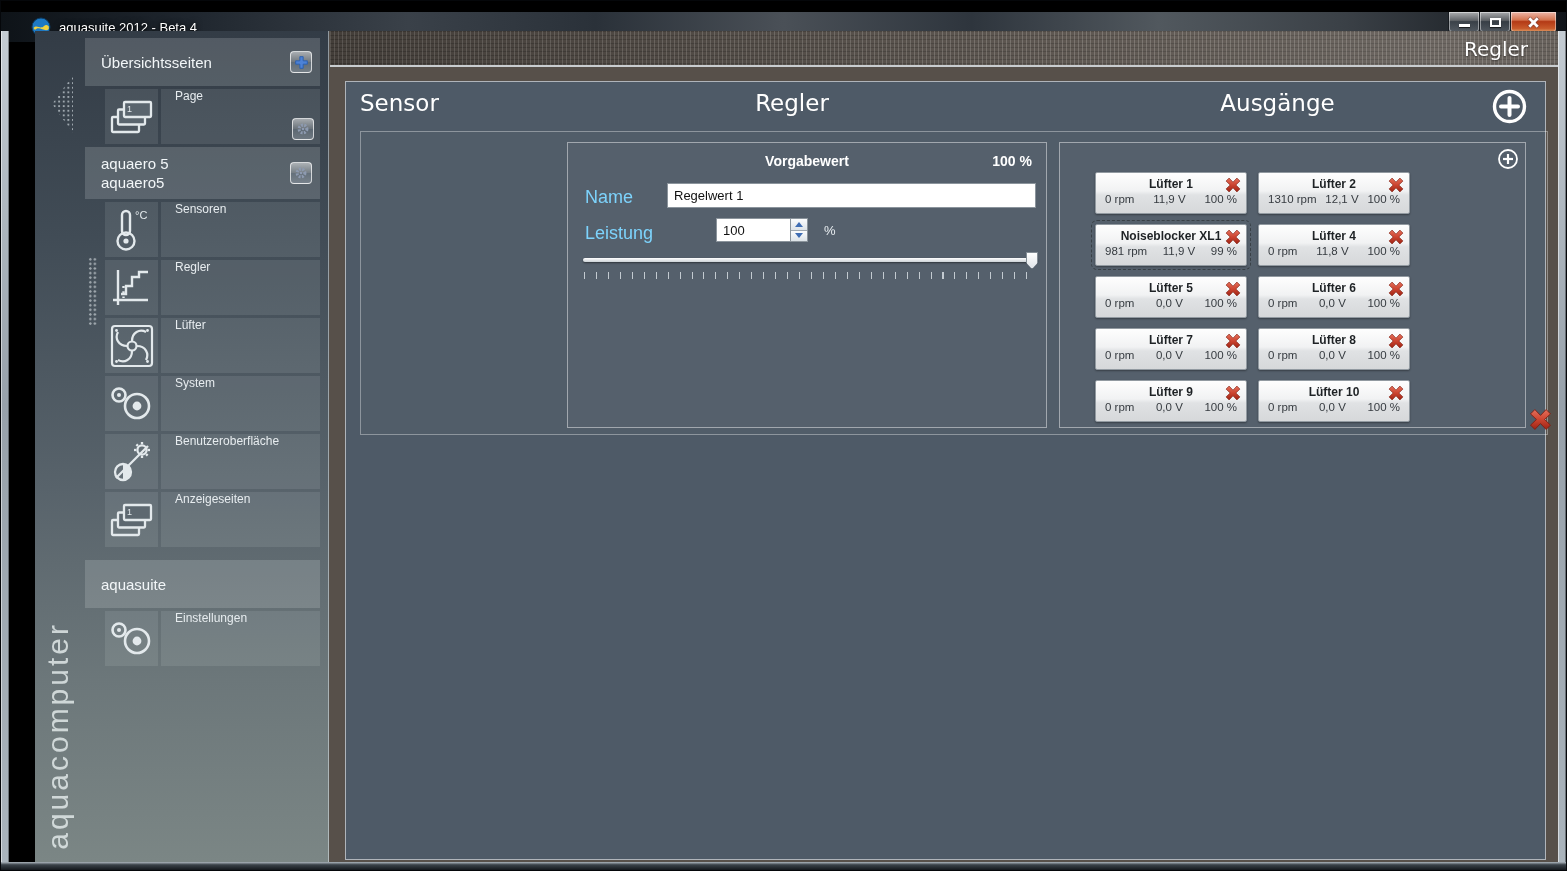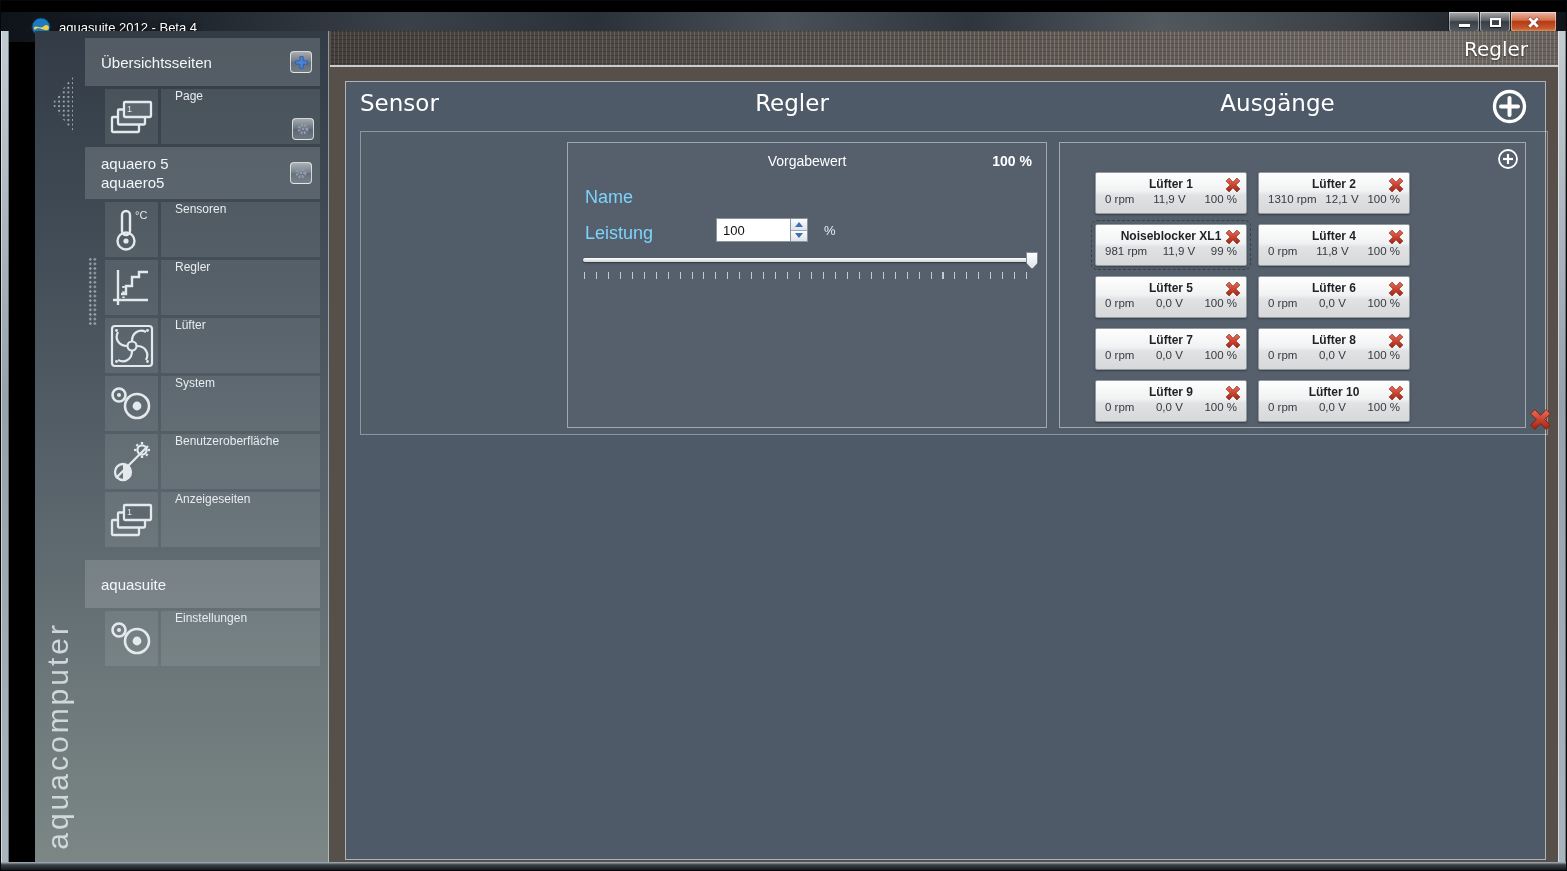--- a/index.html
+++ b/index.html
@@ -65,21 +65,21 @@
   .col-title{position:absolute;top:8px;color:#fff;font-size:23px;font-family:"DejaVu Sans",sans-serif;}
   .col-title.sensor{left:14px;}
   .col-title.regler{left:206px;width:480px;text-align:center;}
   .col-title.outputs{left:698px;width:467px;text-align:center;}
   .big-plus{position:absolute;right:17px;top:6px;width:37px;height:37px;cursor:pointer;}
   .groupbox{position:absolute;left:14px;top:49px;width:1188px;height:304px;
     border:1px solid rgba(255,255,255,.35);background:rgba(255,255,255,.02);}
   .subbox{position:absolute;top:10px;height:286px;border:1px solid rgba(255,255,255,.45);background:rgba(255,255,255,.025);}
   .regler-box{left:206px;width:480px;}
   .ausg-box{left:698px;width:467px;}
-  .preset-title{position:absolute;left:0;right:0;top:10px;text-align:center;color:#fff;font-size:14px;font-weight:normal;}
+  .preset-title{position:absolute;left:0;right:0;top:10px;text-align:center;color:#fff;font-size:14px;font-weight:bold;}
   .preset-current{position:absolute;right:14px;top:10px;color:#fff;font-size:14px;font-weight:bold;}
   .flabel{position:absolute;color:#7dd3fc;font-size:18px;}
   .name-input{position:absolute;left:99px;top:40px;width:369px;height:25px;border:1px solid #8b949c;
     background:#fff;font-size:13px;padding:0 6px;font-family:"Liberation Sans",sans-serif;color:#111;}
   .spin-wrap{position:absolute;left:148px;top:75px;width:92px;height:24px;display:flex;}
   .spin-input{width:74px;height:24px;border:1px solid #8b949c;border-right:none;background:#fff;font-size:13px;
     padding:0 6px;color:#111;font-family:"Liberation Sans",sans-serif;}
   .spin-btns{width:18px;height:24px;display:flex;flex-direction:column;border:1px solid #8b949c;}
   .spin-btn{flex:1;background:linear-gradient(180deg,#fbfcfd,#dde3e8);display:flex;align-items:center;justify-content:center;cursor:pointer;}
   .spin-btn.up{border-bottom:1px solid #9fa8b0;}
@@ -342,20 +342,21 @@
             </svg>
           </div>
 
           <div class="groupbox">
 
             <div class="subbox regler-box">
               <div class="preset-title">Vorgabewert</div>
               <div class="preset-current">100 %</div>
 
               <div class="flabel" style="left:17px;top:44px;">Name</div>
+              <input class="name-input" type="text" value="Regelwert 1" style="">
 
               <div class="flabel" style="left:17px;top:80px;">Leistung</div>
               <div class="spin-wrap">
                 <input class="spin-input" type="text" value="100" style="">
                 <div class="spin-btns">
                   <div class="spin-btn up">
                       <span class="tri-up"></span>
                     </div>
                   <div class="spin-btn">
                       <span class="tri-down"></span>

